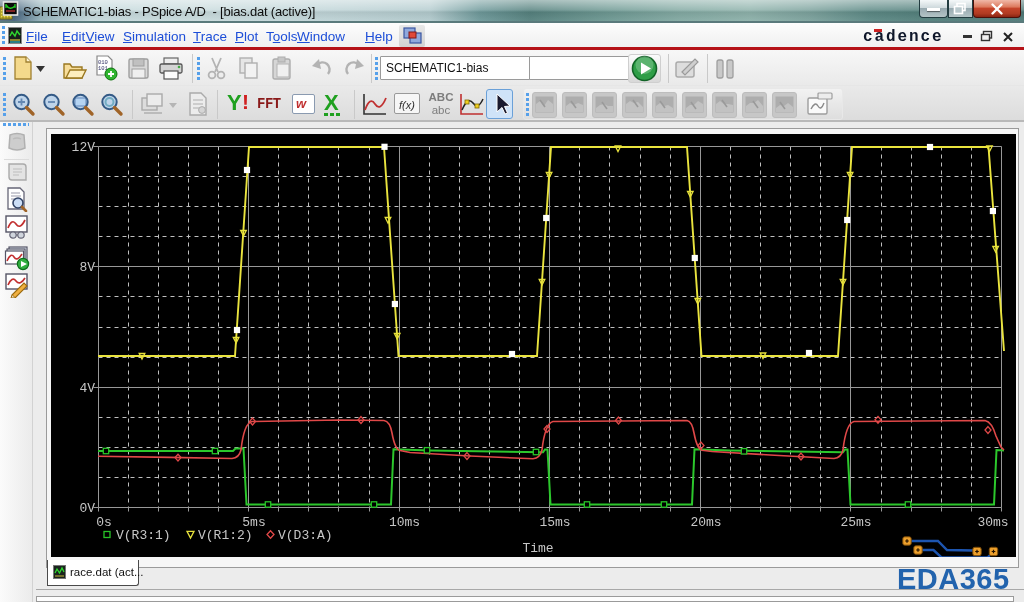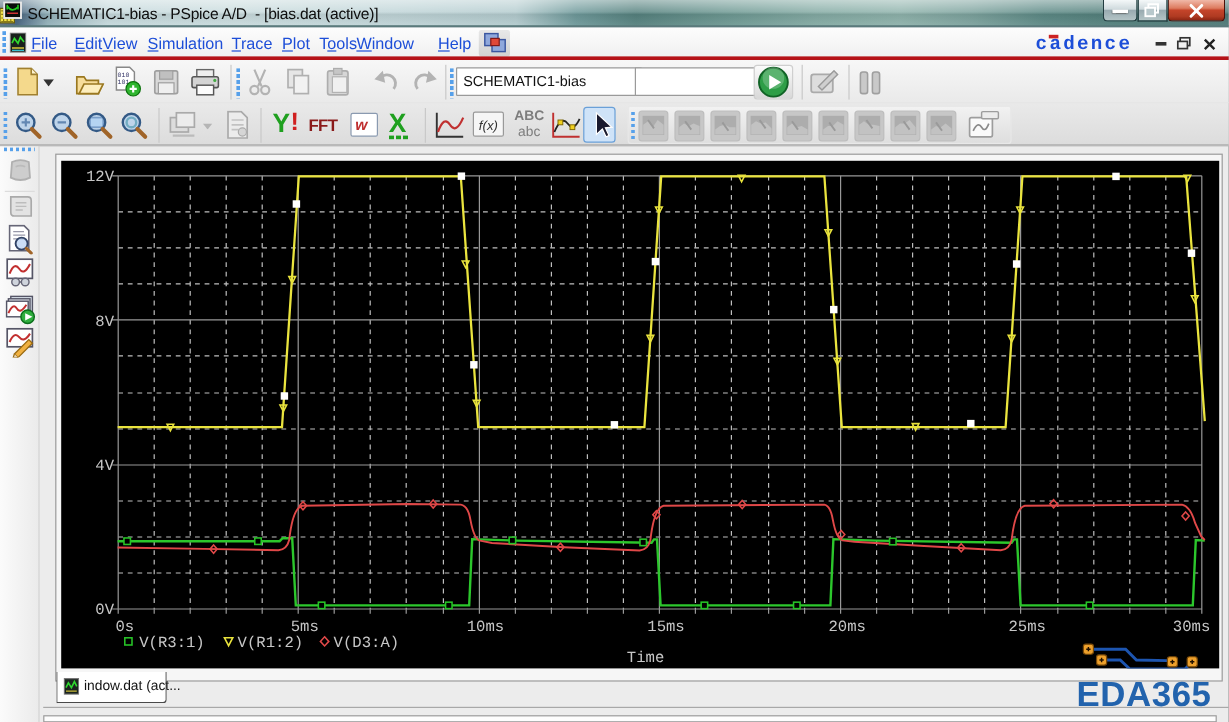--- a/index.html
+++ b/index.html
@@ -57,21 +57,21 @@
 <div class="mi" style="left:235px"><u>P</u>lot</div>
 <div class="mi" style="left:266px">T<u>o</u>ols</div>
 <div class="mi" style="left:297px"><u>W</u>indow</div>
 <div class="mi" style="left:365px"><u>H</u>elp</div>
 <div class="abs" style="left:399px;top:25px;width:26px;height:22px;background:linear-gradient(180deg,#e8e8e8,#d2d2d2);border-radius:2px">
 <svg width="26" height="22" viewBox="0 0 26 22">
 <rect x="5" y="3" width="11" height="10" fill="#8fa8dc" stroke="#3a56a0" stroke-width="1.2"></rect>
 <rect x="11" y="8" width="11" height="10" fill="#8fa8dc" stroke="#3a56a0" stroke-width="1.2"></rect>
 <rect x="10" y="7" width="7" height="6" fill="#e04838" stroke="#801818" stroke-width="1"></rect>
     </svg></div>
-<div class="abs" style="left:863px;top:28px;width:85px;height:18px;font-size:16px;font-weight:700;color:#1d4ed8;letter-spacing:1.9px;font-family:'Liberation Mono',monospace">cadence</div>
+<div class="abs" style="left:863px;top:28px;width:85px;height:18px;font-size:16px;font-weight:700;color:#0f172a;letter-spacing:1.9px;font-family:'Liberation Mono',monospace">cadence</div>
 <div class="abs" style="left:874px;top:29px;width:8px;height:2.5px;background:#cc2222"></div>
 <div class="abs" style="left:963px;top:35px;width:9px;height:2.5px;background:#333"></div>
 <svg class="abs" width="13" height="12" style="left:980px;top:30px" viewBox="0 0 13 12">
 <rect x="3.5" y="1.5" width="8" height="6.5" fill="none" stroke="#333" stroke-width="1.4"></rect>
 <rect x="1.5" y="4.5" width="8" height="6" fill="#f0f0f0" stroke="#333" stroke-width="1.4"></rect>
   </svg>
 <svg class="abs" width="12" height="12" style="left:1002px;top:31px" viewBox="0 0 12 12">
 <path d="M2,2 L10,10 M10,2 L2,10" stroke="#222" stroke-width="2"></path>
   </svg>
 <div class="abs" style="left:0;top:47px;width:1024px;height:3px;background:#b51217"></div>
@@ -187,21 +187,21 @@
 <svg class="abs" width="24" height="25" style="left:186px;top:92px" viewBox="0 0 24 25">
 <path d="M4,1 L15,1 L20,6 L20,23 L4,23 Z" fill="#ececec" stroke="#aaa" stroke-width="1.4"></path>
 <path d="M7,8 L17,8 M7,12 L17,12 M7,16 L13,16" stroke="#c2c2c2" stroke-width="1.4"></path>
 <circle cx="16" cy="18" r="3.4" fill="#d5d5d5" stroke="#ababab"></circle>
   </svg>
 <div class="sep" style="left:217px;top:90px;height:29px"></div>
 <div class="abs" style="left:227px;top:90px;width:26px;height:26px">
 <span style="position:absolute;left:0;top:0;font-size:22px;font-weight:700;color:#1fa01f">Y</span>
 <span style="position:absolute;left:15px;top:0;font-size:21px;font-weight:700;color:#d02020">!</span>
   </div>
-<div class="abs" style="left:257px;top:96px;font-size:14px;font-weight:700;color:#8a1a1a;letter-spacing:-.5px;font-family:Liberation Sans, sans-serif">FFT</div>
+<div class="abs" style="left:257px;top:96px;font-size:14px;font-weight:700;color:#8a1a1a;letter-spacing:-.5px;font-family:Liberation Mono, monospace">FFT</div>
 <div class="abs" style="left:292px;top:94px;width:23px;height:20px;background:#fff;border:1.5px solid #8a9ab0;border-radius:2px">
 <span style="position:absolute;left:3px;top:1px;font-size:13px;font-weight:700;color:#c03030;font-style:italic">w</span>
   </div>
 <div class="abs" style="left:322px;top:90px;width:26px;height:28px">
 <span style="position:absolute;left:2px;top:0;font-size:22px;font-weight:700;color:#1fa01f">X</span>
 <div style="position:absolute;left:2px;top:23px;width:17px;height:2.5px;background:repeating-linear-gradient(90deg,#1fa01f 0 4px,transparent 4px 6px)"></div>
   </div>
 <div class="sep" style="left:354px;top:90px;height:29px"></div>
 <svg class="abs" width="27" height="25" style="left:361px;top:92px" viewBox="0 0 27 25">
 <path d="M3,2 L3,22 L25,22" stroke="#333" stroke-width="1.6" fill="none"></path>
@@ -496,15 +496,15 @@
     <path d="M924.2,417.5 L927.8,417.5 M926,415.7 L926,419.3" stroke="#201000" stroke-width="1.2"></path>
     <rect x="938.3" y="413.3" width="8.4" height="8.4" rx="2" fill="#eda02c" stroke="#7a4a08" stroke-width="1"></rect>
     <path d="M940.7,417.5 L944.3,417.5 M942.5,415.7 L942.5,419.3" stroke="#201000" stroke-width="1.2"></path>
   </svg>
 <div class="abs" style="left:47px;top:560px;width:92px;height:26px;background:#fff;border:1.5px solid #4a4a4a;border-top:none;border-radius:0 0 3px 0"></div>
 <svg class="abs" width="13" height="14" style="left:53px;top:565px" viewBox="0 0 13 14">
 <rect x="0.5" y="0.5" width="12" height="13" fill="#1a241e" stroke="#777"></rect>
 <polyline points="2,8 4,4 6.5,8 9,3 11,7" fill="none" stroke="#2fd82f" stroke-width="1.3"></polyline>
 <polyline points="2,11 11,11" stroke="#c8b838" stroke-width="1"></polyline>
   </svg>
-<div class="abs" style="left:70px;top:566px;font-size:11.5px;color:#111">indow.dat (act...</div>
+<div class="abs" style="left:70px;top:566px;font-size:11.5px;color:#111">race.dat (act...</div>
 <div class="abs" style="left:36px;top:589px;width:988px;height:1px;background:#a8a8a8"></div>
 <div class="abs" style="left:36px;top:596px;width:978px;height:6px;background:#fdfdfd;border:1px solid #9a9a9a"></div>
 <div class="abs" style="left:897px;top:563px;font-size:29px;font-weight:700;color:#2263ad;letter-spacing:0.5px">EDA365</div>
 </body></html>

